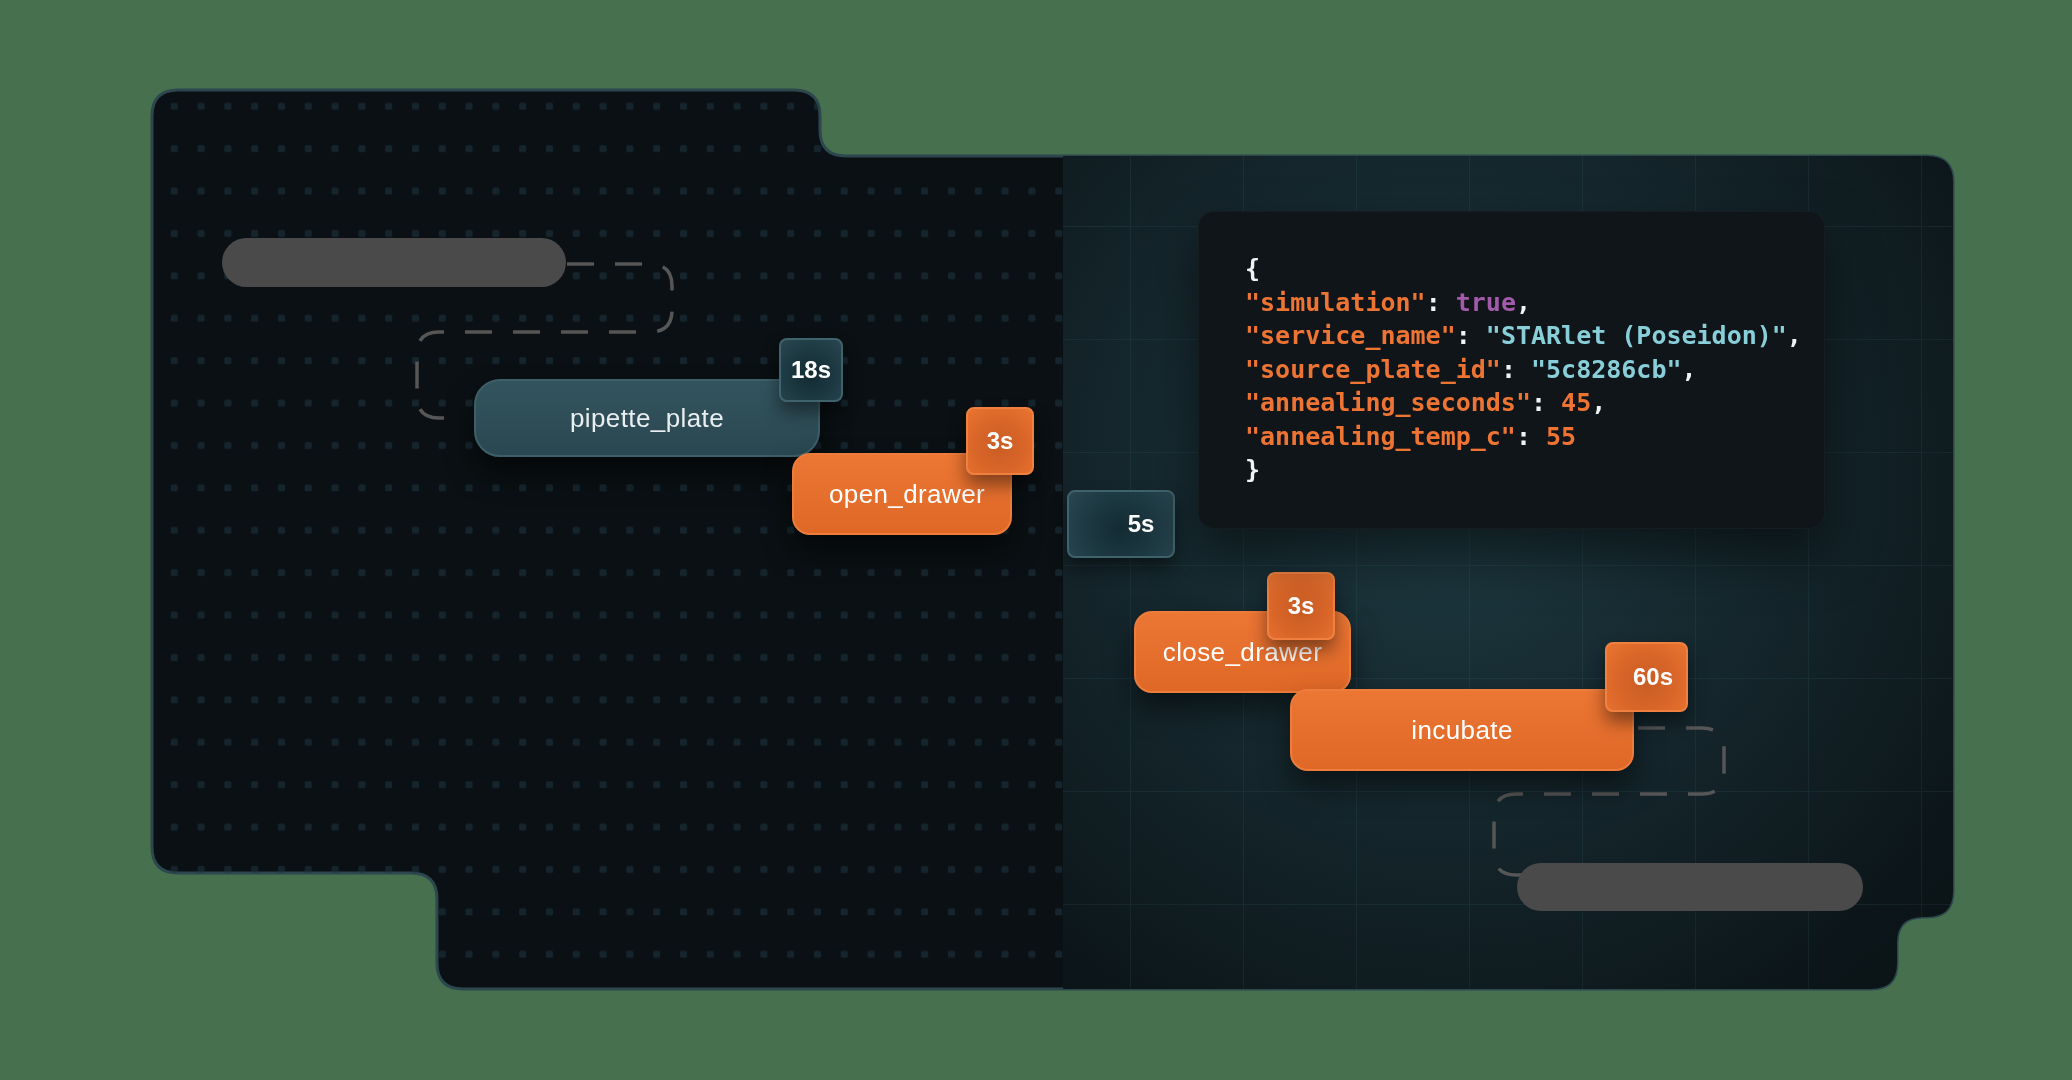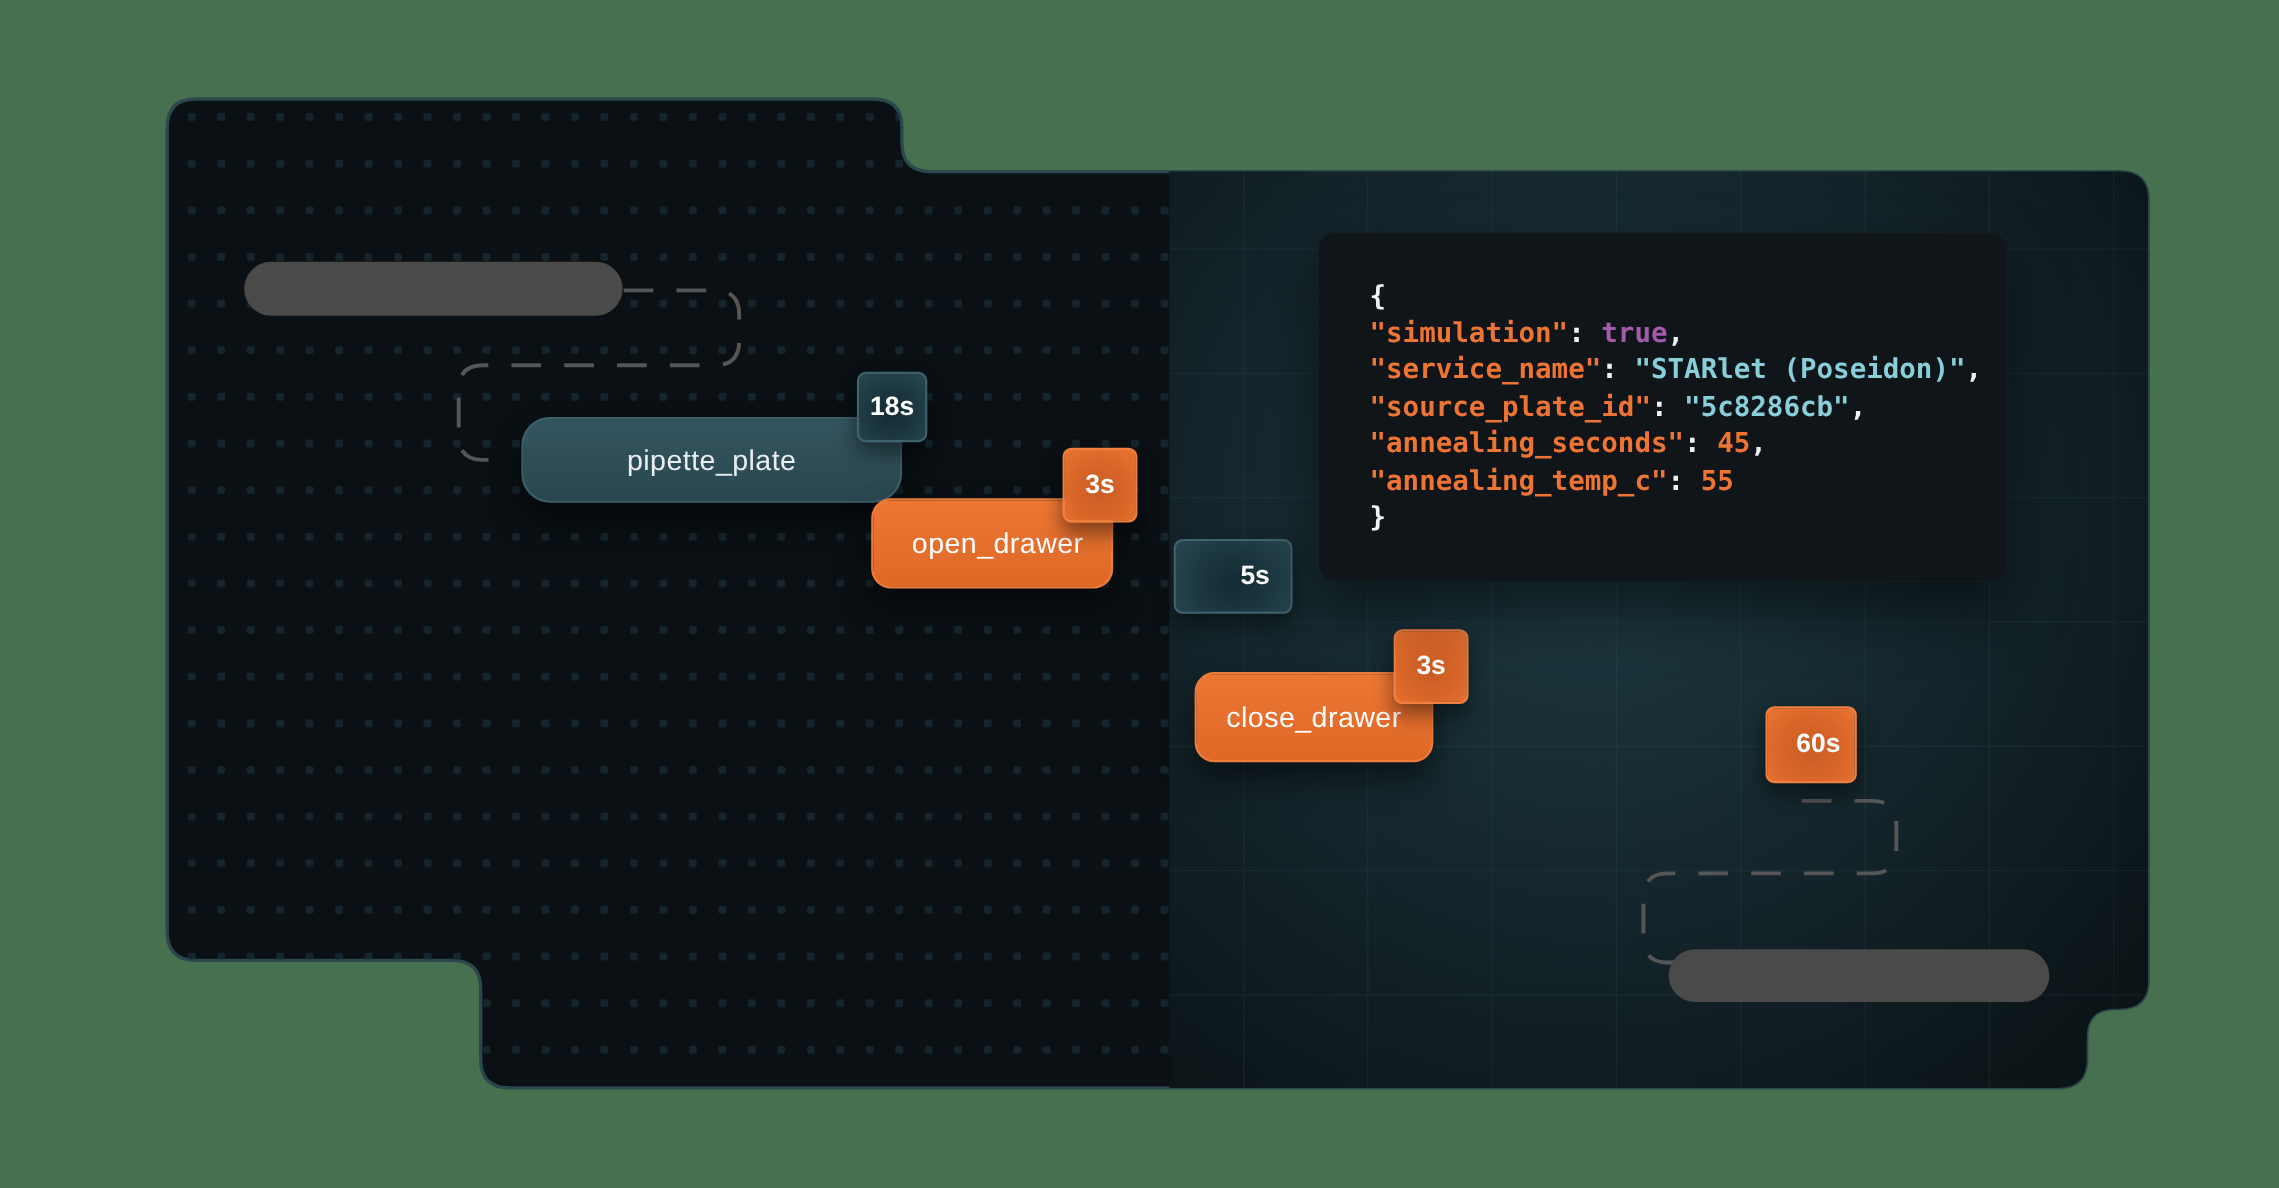--- a/index.html
+++ b/index.html
@@ -16,21 +16,21 @@
   .task{position:absolute;display:flex;align-items:center;justify-content:center;
         border-radius:18px;font-size:26px;font-weight:500;letter-spacing:.4px;
         box-shadow:0 16px 28px rgba(0,0,0,.5);}
   .task.teal{background:linear-gradient(180deg,#33545e 0%,#2a4751 100%);
              border:2px solid #3c5f69;color:#e9eef0;}
   .task.orange{background:linear-gradient(180deg,#ec7634 0%,#df6827 100%);
                border:2px solid #ee7c3a;color:#ffffff;}
   .t0{left:474px;top:379px;width:342px;height:74px;border-radius:26px;}
   .t1{left:792px;top:453px;width:206px;height:78px;padding-left:10px;}
   .t2{left:860px;top:536px;width:238px;height:76px;}
-  .t3{left:1086px;top:611px;width:213px;height:78px;}
+  .t3{left:1134px;top:611px;width:213px;height:78px;}
   .t4{left:1290px;top:689px;width:340px;height:78px;}
 
   
   .badge{position:absolute;display:flex;align-items:center;justify-content:center;
          border-radius:8px;font-size:24px;font-weight:700;color:#fff;
          box-shadow:0 10px 18px rgba(0,0,0,.45);}
   .badge.teal{background:radial-gradient(circle at 50% 58%,#132b33 0%,#1d3942 55%,#2a4751 100%);
               border:2px solid #3f636d;}
   .badge.orange{background:radial-gradient(circle at 50% 58%,#c95d24 0%,#da6629 55%,#ea7531 100%);
                 border:2px solid #ef8040;}
@@ -99,20 +99,23 @@
 
   <div class="task teal t0">
     <span>pipette_plate</span>
   </div>
   <div class="task orange t1">
     <span>open_drawer</span>
   </div>
   <div class="task orange t3">
     <span>close_drawer</span>
   </div>
+  <div class="task orange t4">
+    <span>incubate</span>
+  </div>
 
   <div class="badge teal b0">
     <span>18s</span>
   </div>
   <div class="badge orange b1">
     <span>3s</span>
   </div>
   <div class="badge teal b2">
     <span>5s</span>
   </div>

